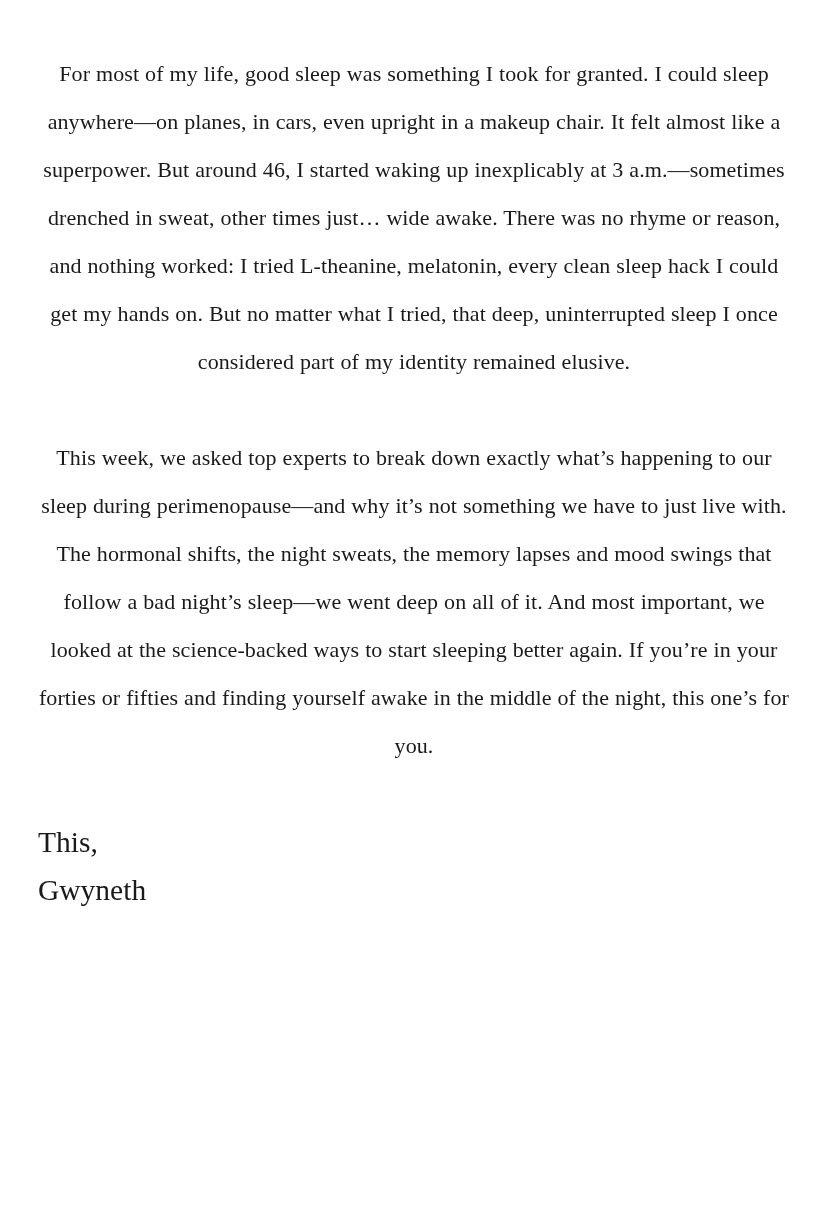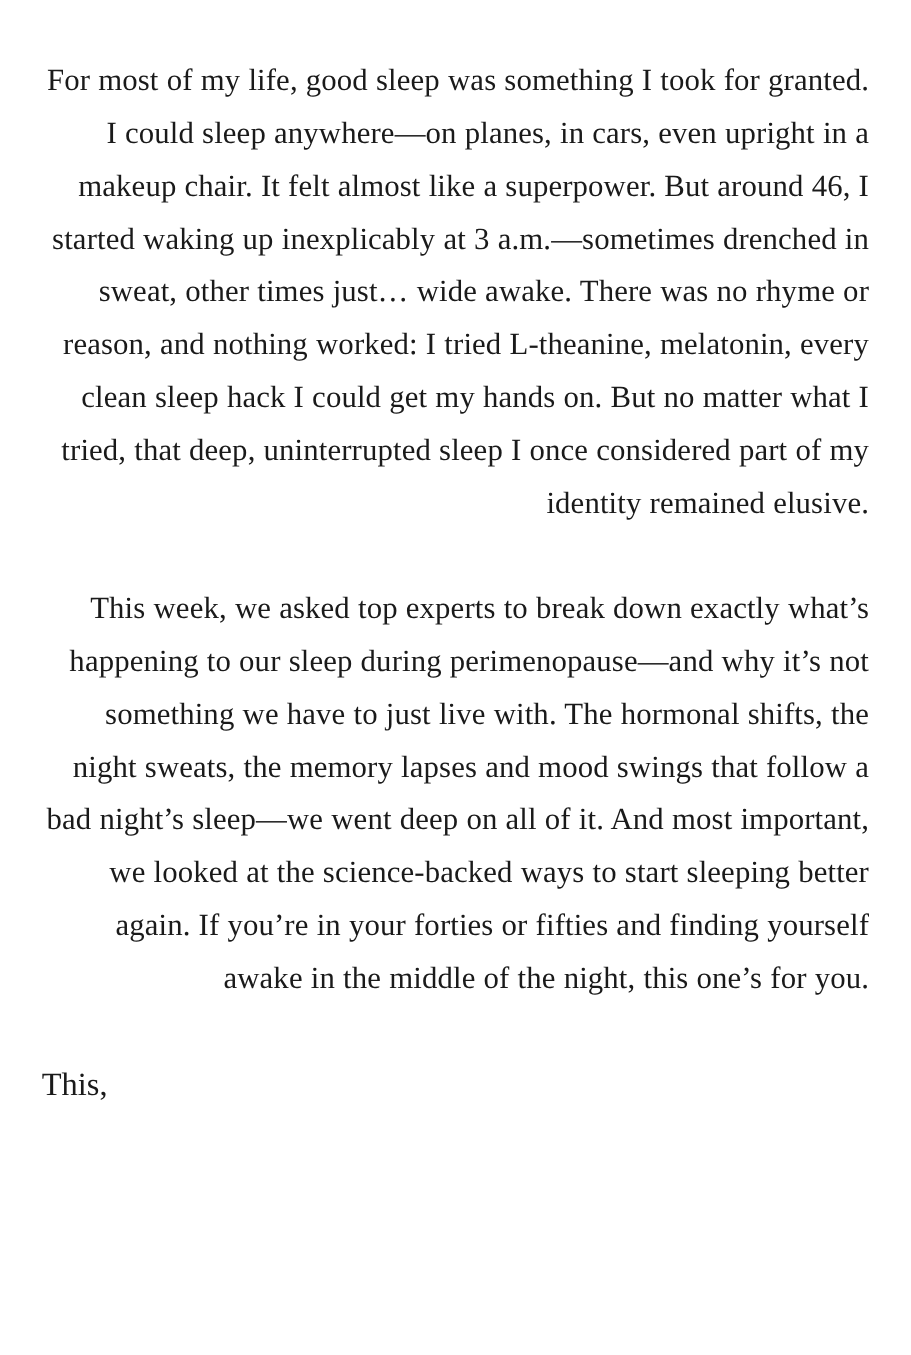--- a/index.html
+++ b/index.html
@@ -18,24 +18,24 @@
   .letter {
     box-sizing: border-box;
     width: 828px;
     min-height: 1232px;
     padding: 50px 38px 40px 38px;
   }
   .letter-body {
     width: 752px;
   }
   .para {
-    font-size: 28px;
+    font-size: 22px;
     line-height: 48px;
     margin: 0 0 48px 0;
-    text-align: right;
+    text-align: center;
     letter-spacing: 0.1px;
     word-spacing: 0.3px;
     font-weight: 400;
     hyphens: none;
   }
   .para:last-child {
     margin-bottom: 0;
   }
   .signature {
     font-size: 29.5px;
@@ -51,16 +51,17 @@
 
 <div class="letter">
   <div class="letter-body">
 
     <p class="para">For most of my life, good sleep was something I took for granted. I could sleep anywhere—on planes, in cars, even upright in a makeup chair. It felt almost like a superpower. But around 46, I started waking up inexplicably at 3 a.m.—sometimes drenched in sweat, other times just… wide awake. There was no rhyme or reason, and nothing worked: I tried L-theanine, melatonin, every clean sleep hack I could get my hands on. But no matter what I tried, that deep, uninterrupted sleep I once considered part of my identity remained elusive.</p>
 
     <p class="para">This week, we asked top experts to break down exactly what’s happening to our sleep during perimenopause—and why it’s not something we have to just live with. The hormonal shifts, the night sweats, the memory lapses and mood swings that follow a bad night’s sleep—we went deep on all of it. And most important, we looked at the science-backed ways to start sleeping better again. If you’re in your forties or fifties and finding yourself awake in the middle of the night, this one’s for you.</p>
 
     <div class="signature">
       <span class="sig-line">This,</span>
+      <span class="sig-line">Gwyneth</span>
     </div>
 
   </div>
 </div>
 
 </body></html>

